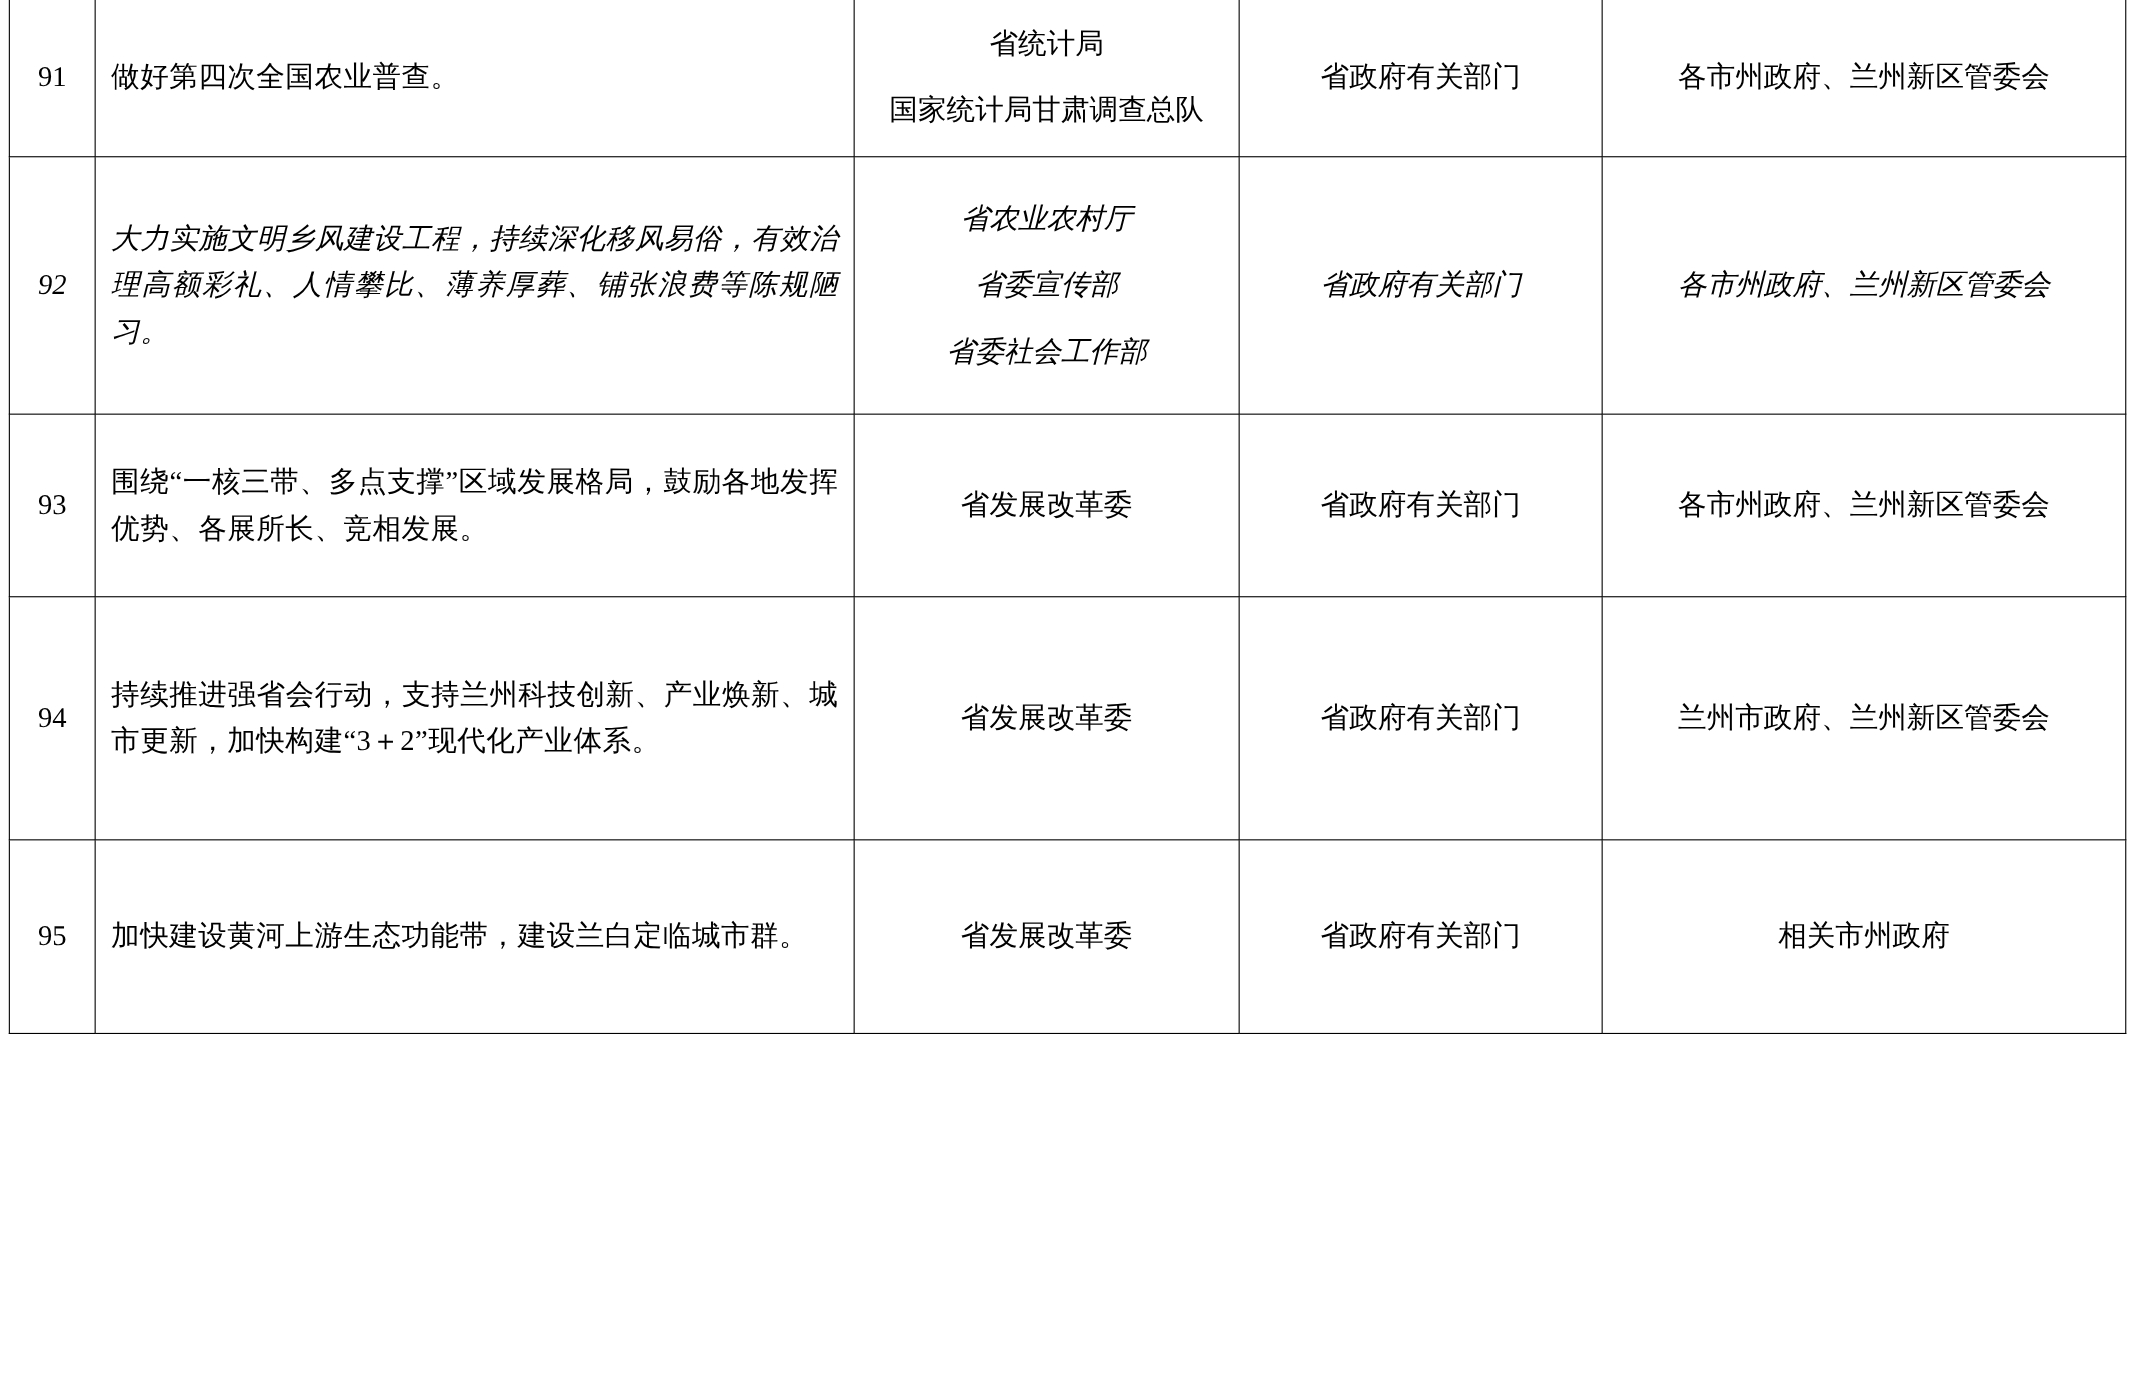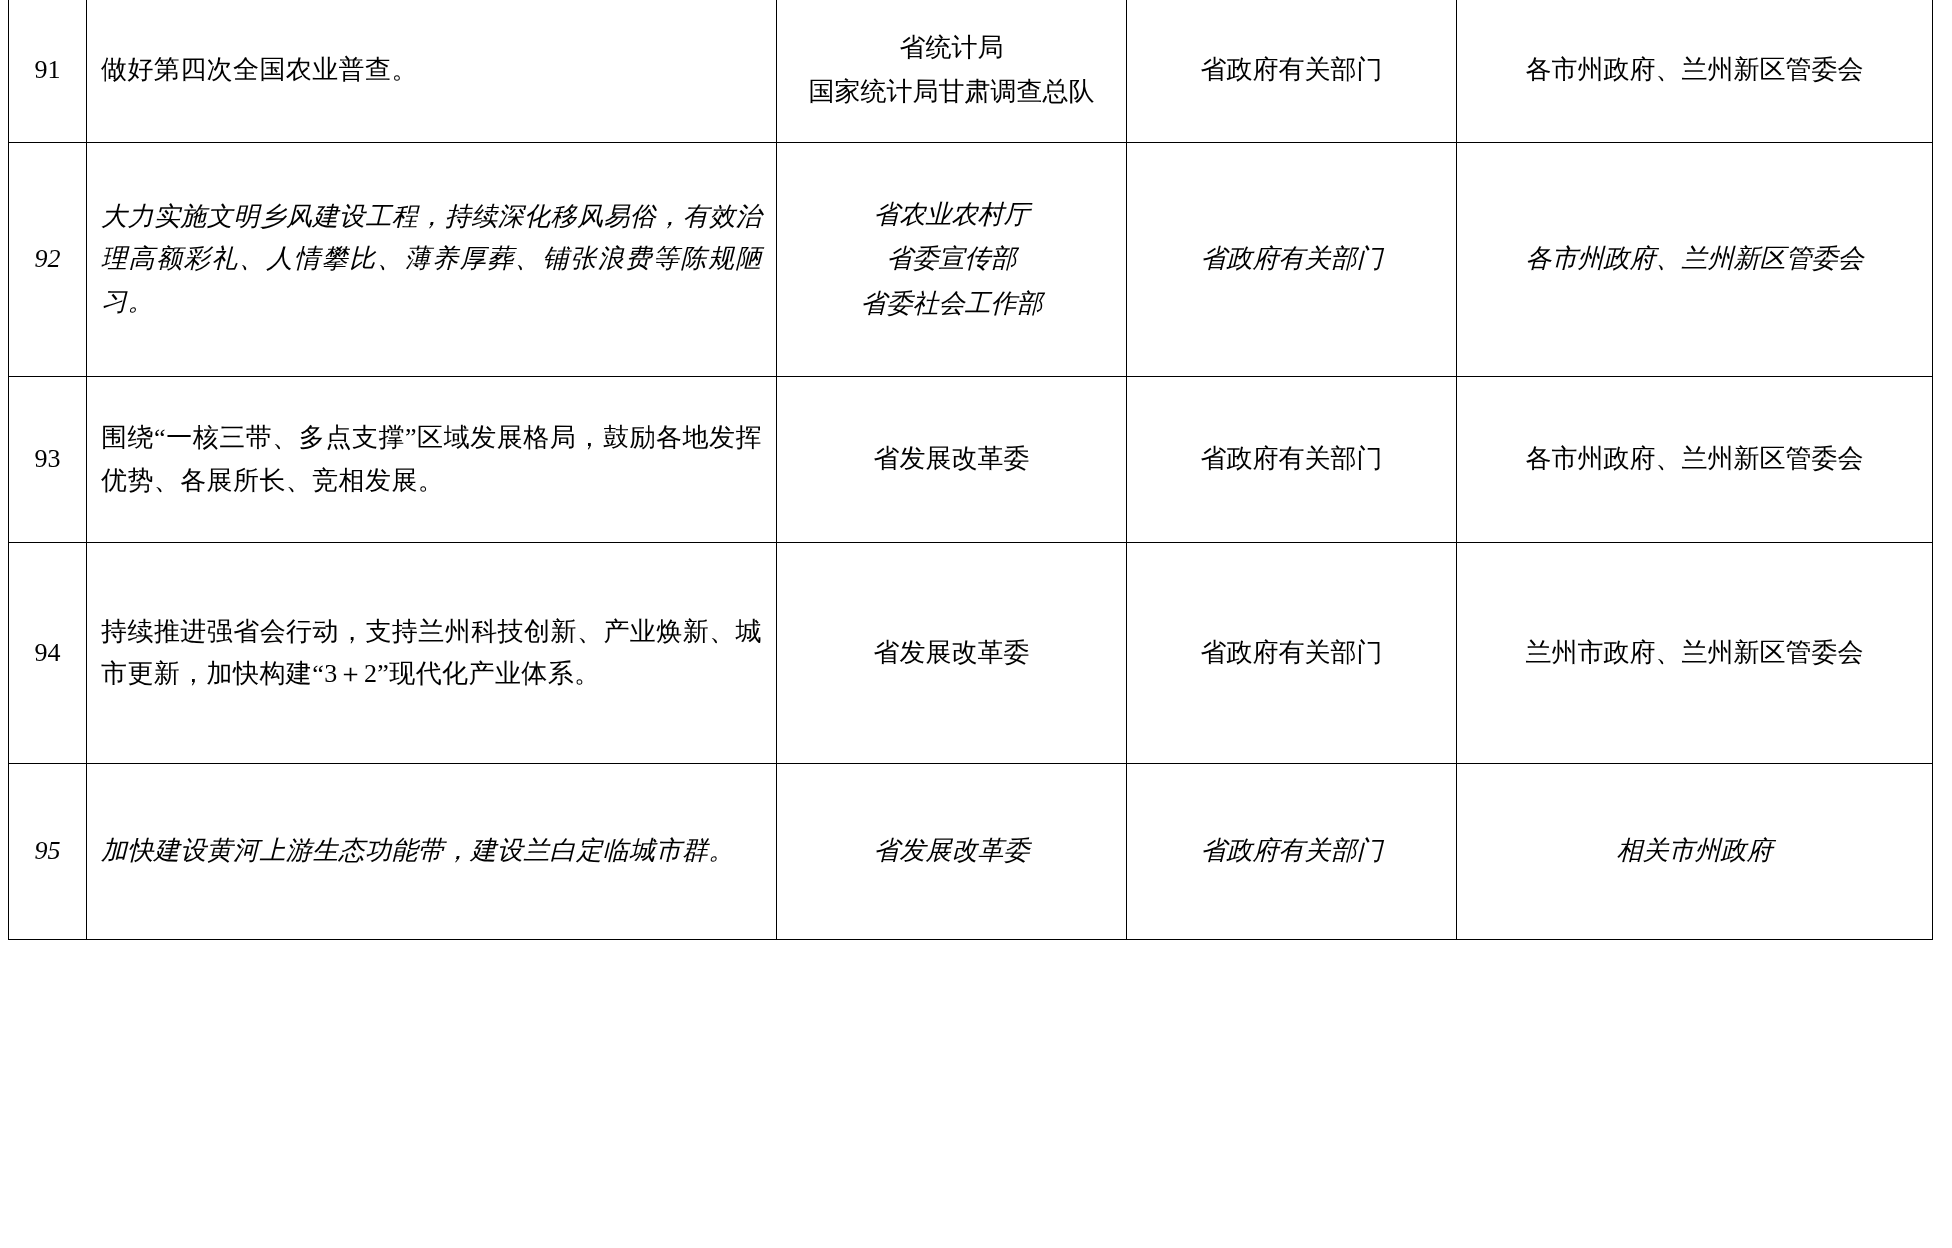--- a/index.html
+++ b/index.html
@@ -53,28 +53,28 @@
     padding-left: 20px;
     padding-right: 18px;
   }
   td.center {
     text-align: center;
   }
   .ml {
     display: block;
   }
   .ml + .ml {
-    margin-top: 2px;
+    margin-top: 18px;
   }
   
   tr.r91 td { height: 124px; }
   tr.r92 td { height: 213px; font-style: italic; }
   tr.r93 td { height: 145px; }
   tr.r94 td { height: 200px; }
-  tr.r95 td { height: 155px; font-style: italic; }
+  tr.r95 td { height: 155px; }
   tr.r96 td { height: 160px; }
 </style>
 </head>
 <body>
 
 <div class="page">
   <table class="doc-table">
     <colgroup>
       <col class="c-num">
       <col class="c-task">

